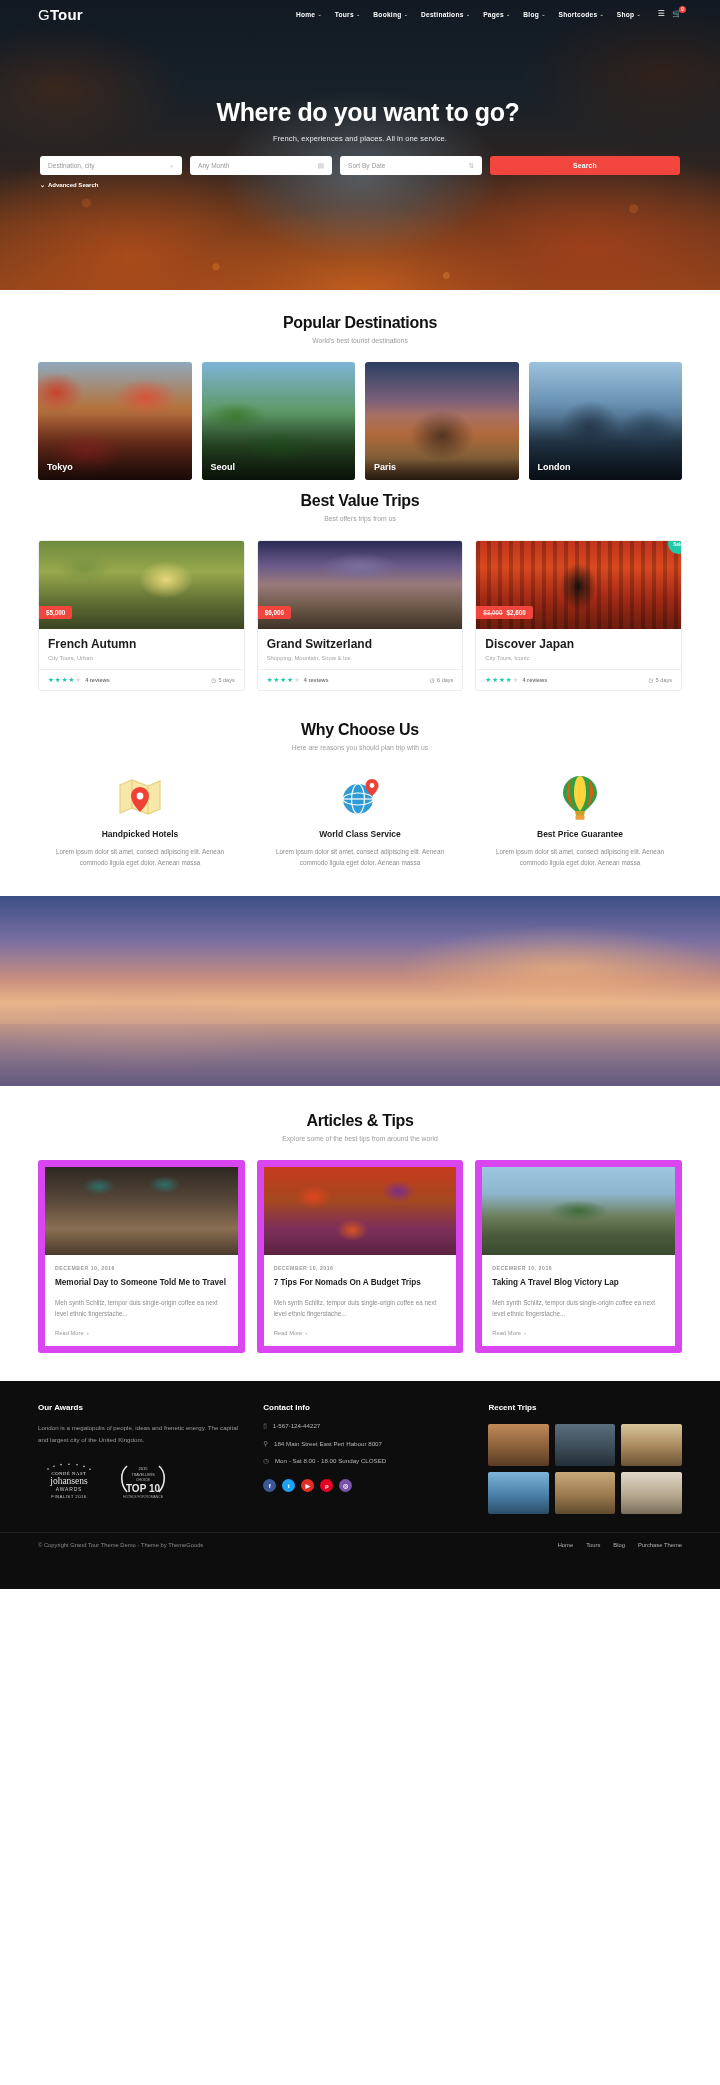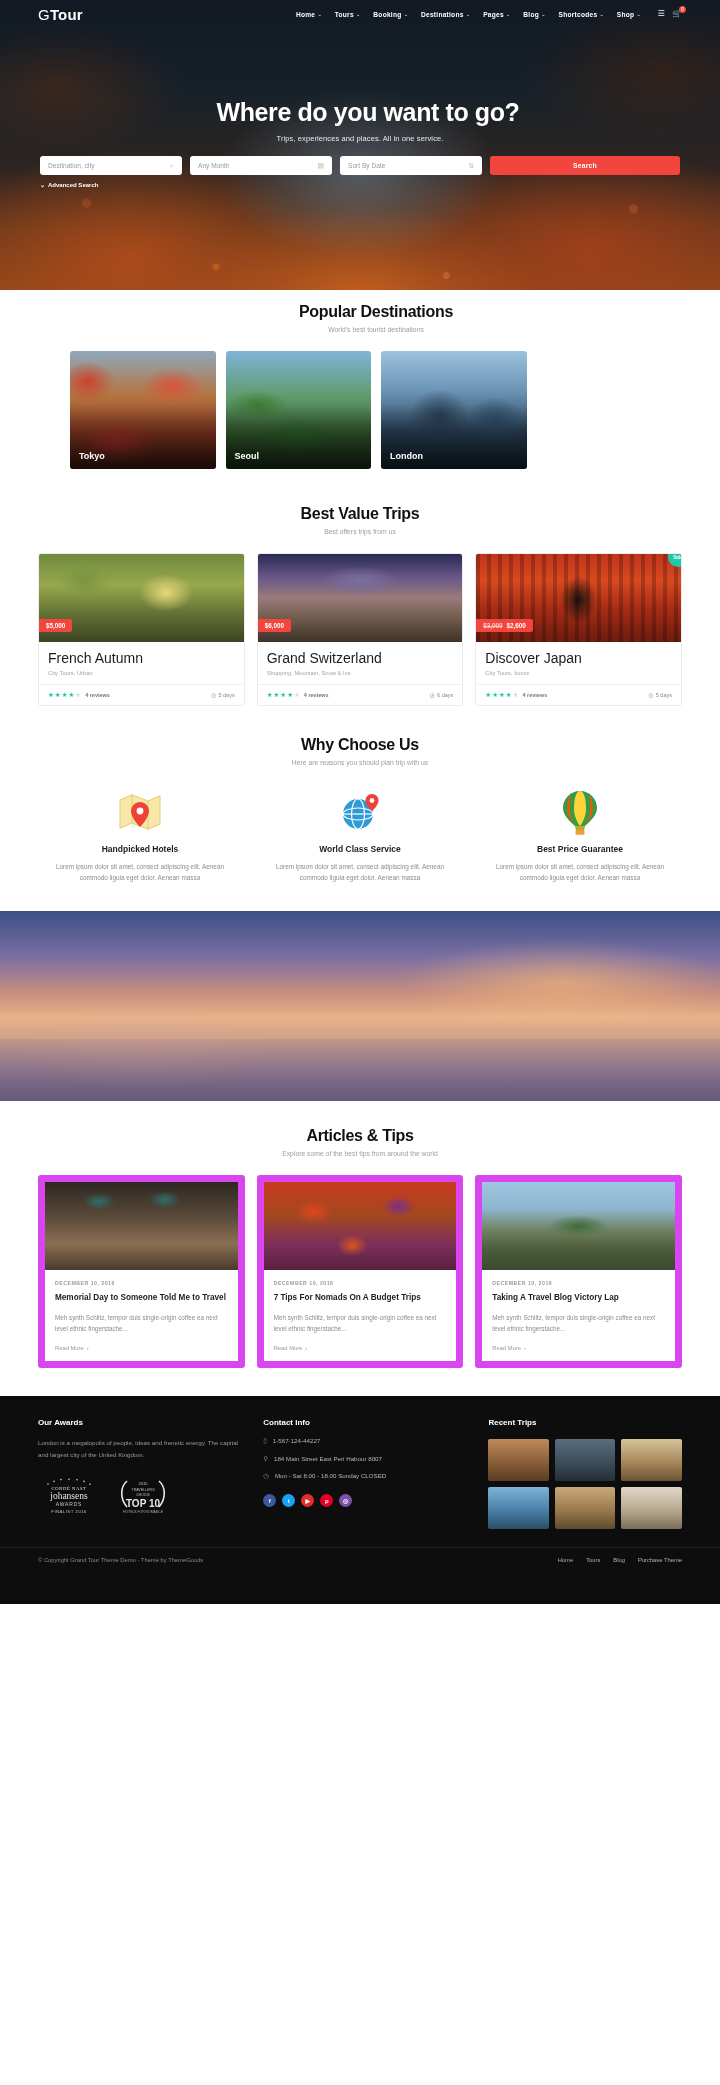--- a/index.html
+++ b/index.html
@@ -126,21 +126,21 @@
     font-size:6.3px; font-weight:700; padding:3px 7px; border-radius:0 2px 2px 0;
     display:flex; align-items:center; gap:4px;
   }
   .price-old{ text-decoration:line-through; opacity:.72; font-weight:600; }
   .sale-badge{
     position:absolute; right:-7px; top:-7px; width:20px; height:20px; border-radius:50%;
     background:#1fc8a9; color:#fff; font-size:4.6px; font-weight:700;
     display:flex; align-items:center; justify-content:center; z-index:3;
   }
   .trip-body{ padding:8px 9px 0; }
-  .trip-title{ font-size:14px; font-weight:400; color:#1c1c1c; }
+  .trip-title{ font-size:12px; font-weight:700; color:#1c1c1c; }
   .trip-cat{ font-size:5.8px; color:#a3a3a3; margin-top:4px; }
   .trip-meta{
     display:flex; align-items:center; justify-content:space-between;
     border-top:1px solid #f0f0f0; margin-top:8px; padding:6px 9px;
   }
   .stars{ display:flex; align-items:center; gap:1px; }
   .star{ color:#1fc8a9; font-size:6.5px; }
   .star.off{ color:#dcdcdc; }
   .rev{ font-size:5.5px; color:#777; margin-left:3px; font-weight:600; }
   .days{ font-size:5.5px; color:#888; display:flex; align-items:center; gap:2.5px; }
@@ -259,21 +259,21 @@
       <div class="nav-icons">
         <span class="ic">☰</span>
         <span class="ic">🛒</span>
         <span class="cart-badge">0</span>
       </div>
     </div>
   </div>
 
   <div class="hero-content">
     <div class="hero-title">Where do you want to go?</div>
-    <div class="hero-sub">Trips, experiences and places. All in one service.</div>
+    <div class="hero-sub">French, experiences and places. All in one service.</div>
   </div>
 
   <div class="search-wrap">
     <div class="s-field">
       <span>Destination, city</span>
       <span class="fi">⌕</span>
     </div>
     <div class="s-field">
       <span>Any Month</span>
       <span class="fi">▤</span>
@@ -284,45 +284,50 @@
     </div>
     <div class="s-btn">Search</div>
   </div>
 
   <div class="adv">
     <span>⌄</span>
     <span>Advanced Search</span>
   </div>
 </div>
 
-<div class="section" style="padding-top:13px;margin-left:32px;">
+<div class="section" style="padding-top:24px;">
   <div class="sec-head">
     <div class="sec-title">Popular Destinations</div>
     <div class="sec-sub">World's best tourist destinations</div>
   </div>
   <div class="dest-grid">
     <div class="dest-card">
       <div class="img img-tokyo"></div>
       <div class="shade"></div>
       <div class="dest-name">Tokyo</div>
     </div>
     <div class="dest-card">
       <div class="img img-seoul"></div>
       <div class="shade"></div>
       <div class="dest-name">Seoul</div>
     </div>
     <div class="dest-card">
+      <div class="img img-paris"></div>
+      <div class="shade"></div>
+      <div class="dest-name">Paris</div>
+    </div>
+    <div class="dest-card">
       <div class="img img-london"></div>
       <div class="shade"></div>
       <div class="dest-name">London</div>
     </div>
   </div>
 </div>
 
-<div class="section" style="padding-top:36px;">
+<div class="section" style="padding-top:12px;">
   <div class="sec-head">
     <div class="sec-title">Best Value Trips</div>
     <div class="sec-sub">Best offers trips from us</div>
   </div>
   <div class="trip-grid">
 
     <div class="trip-card">
       <div class="trip-img img-french">
         <div class="price-tag">
           <span>$5,000</span>

